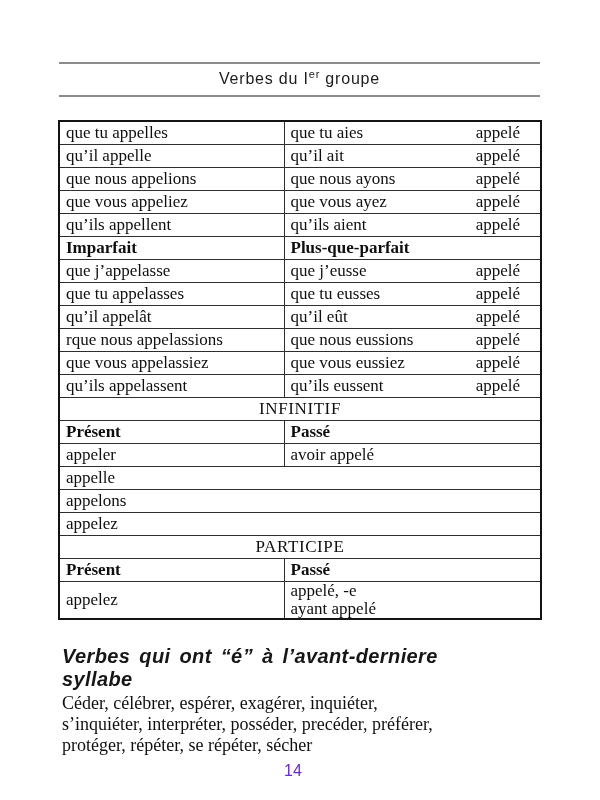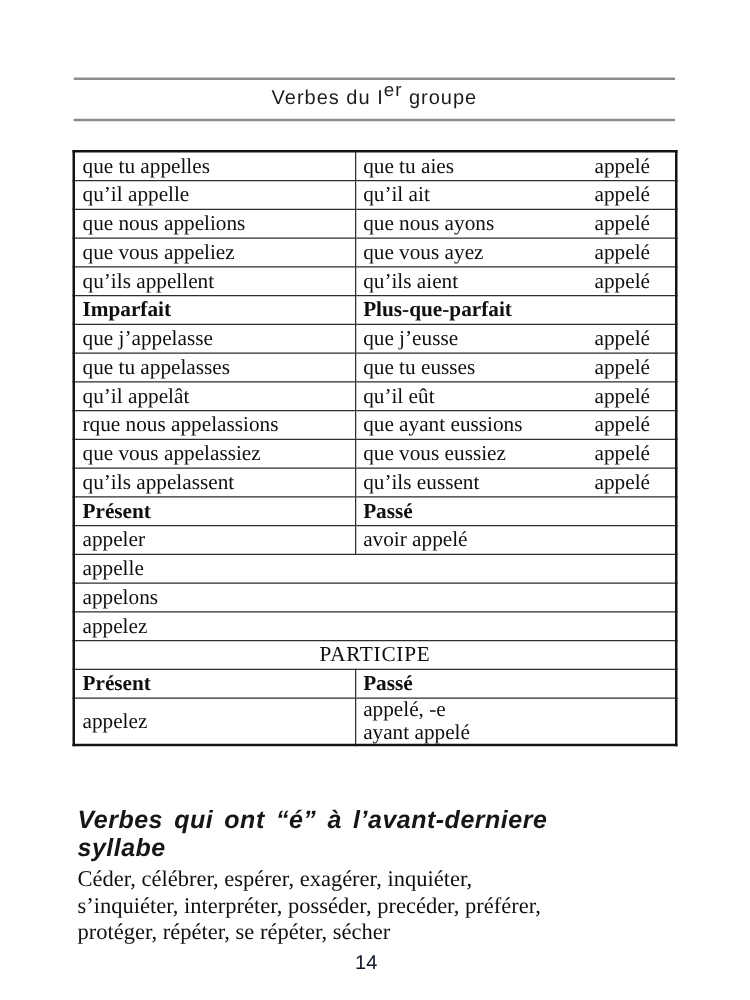--- a/index.html
+++ b/index.html
@@ -9,21 +9,21 @@
     position:relative;overflow:hidden;
   }
   
   .title-band{
     position:absolute;left:59px;top:62px;width:481px;
     border-top:2px solid #8c8c8c;border-bottom:2px solid #8c8c8c;
     text-align:center;padding:6px 0 7px 0;
     font-family:"Liberation Sans",sans-serif;
     font-size:16px;letter-spacing:0.8px;color:#1c1c1c;
   }
-  .title-band sup{font-size:15px;vertical-align:super;line-height:0;}
+  .title-band sup{font-size:11px;vertical-align:super;line-height:0;}
   
   table.conj{
     position:absolute;left:58px;top:108px;width:482px;
     border-collapse:collapse;table-layout:fixed;
     font-size:17px;color:#0f0f0f;
   }
   table.conj{border:2px solid #141414;margin-top:12px;}
   table.conj td{
     border:1px solid #2e2e2e;
     padding:0 6px;height:22px;vertical-align:middle;
@@ -50,21 +50,21 @@
   }
   .section-heading .line{display:block;font-style:italic;}
   .verb-list{
     position:absolute;left:62px;top:693px;width:500px;margin:0;
     font-size:18px;line-height:21px;color:#101010;
   }
   .verb-list .line{display:block;}
   .page-number{
     position:absolute;left:0;top:762px;width:586px;
     text-align:center;font-family:"Liberation Sans",sans-serif;
-    font-size:16px;color:#0f172a;
+    font-size:16px;color:#6d28d9;
   }
 </style>
 </head>
 <body>
 
 <div class="title-band">
   <span><span>Verbes du I</span><sup>er</sup><span> groupe</span></span>
 </div>
 
 <table class="conj">
@@ -104,29 +104,32 @@
       <tr>
         <td class="cl">que tu appelasses</td>
         <td class="cr"><span class="pp">appelé</span><span class="aux">que tu eusses</span></td>
       </tr>
       <tr>
         <td class="cl">qu’il appelât</td>
         <td class="cr"><span class="pp">appelé</span><span class="aux">qu’il eût</span></td>
       </tr>
       <tr>
         <td class="cl">rque nous appelassions</td>
-        <td class="cr"><span class="pp">appelé</span><span class="aux">que ayant eussions</span></td>
+        <td class="cr"><span class="pp">appelé</span><span class="aux">que nous eussions</span></td>
       </tr>
       <tr>
         <td class="cl">que vous appelassiez</td>
         <td class="cr"><span class="pp">appelé</span><span class="aux">que vous eussiez</span></td>
       </tr>
       <tr>
         <td class="cl">qu’ils appelassent</td>
         <td class="cr"><span class="pp">appelé</span><span class="aux">qu’ils eussent</span></td>
+      </tr>
+      <tr>
+        <td class="sec" colspan="2">INFINITIF</td>
       </tr>
       <tr>
         <td class="hd">Présent</td>
         <td class="hd">Passé</td>
       </tr>
       <tr>
         <td class="cl">appeler</td>
         <td>avoir appelé</td>
       </tr>
       <tr>

